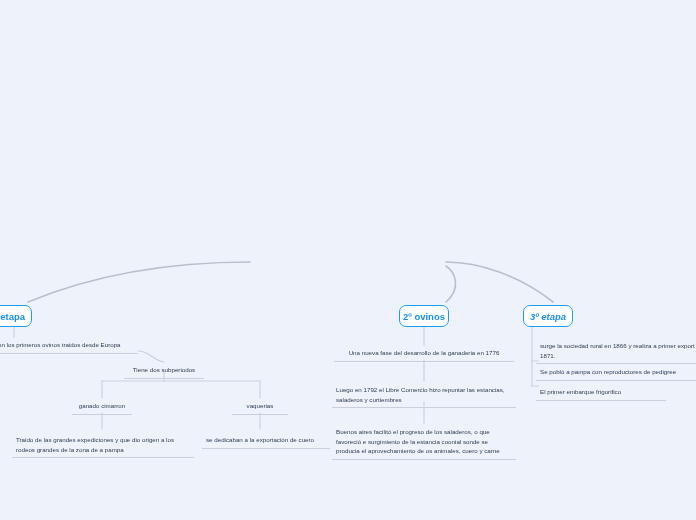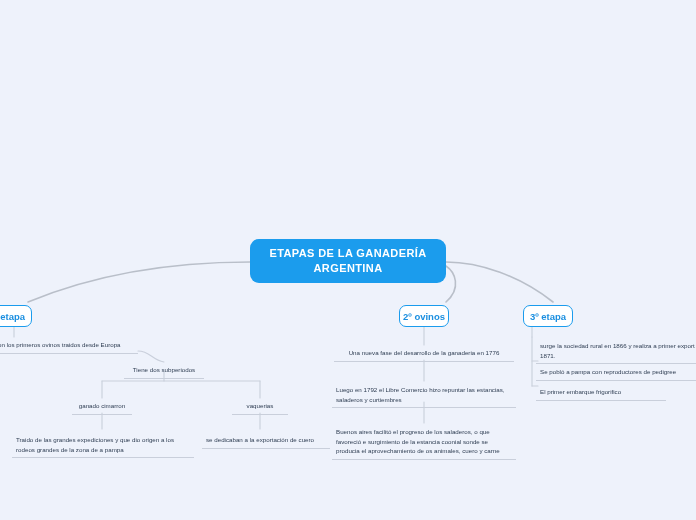--- a/index.html
+++ b/index.html
@@ -116,21 +116,20 @@
       <path d="M424,360 L424,381"></path>
       <path d="M424,402 L424,423"></path>
 
       <path d="M532,327 L532,337"></path>
       <path d="M532,337 L532,386"></path>
       <path d="M532,361 L538,361"></path>
       <path d="M532,386 L538,386"></path>
     </g>
   </svg>
 
-  <div class="root-node">ETAPAS DE LA GANADERÍA ARGENTINA</div>
 
   <div class="etapa-node" style="left:-18px; top:305px; width:50px;">1º etapa</div>
 
   <div class="leaf" style="left:-20px; top:338px; width:158px;">icia con los primeros ovinos traidos desde Europa</div>
 
   <div class="leaf center-text" style="left:124px; top:363px; width:80px;">Tiene dos subperiodos</div>
 
   <div class="leaf center-text" style="left:72px; top:399px; width:60px;">ganado cimarron</div>
 
   <div class="leaf center-text" style="left:232px; top:399px; width:56px;">vaquerias</div>
@@ -140,21 +139,21 @@
   <div class="leaf" style="left:202px; top:433px; width:128px;">se dedicaban a la exportación de cuero</div>
 
   <div class="etapa-node" style="left:399px; top:305px; width:50px;">2º ovinos</div>
 
   <div class="leaf center-text" style="left:334px; top:346px; width:180px;">Una nueva fase del desarrollo de la ganaderia en 1776</div>
 
   <div class="leaf" style="left:332px; top:383px; width:184px;">Luego en 1792 el Libre Comercio hizo repuntar las estancias, saladeros y curtiembres</div>
 
   <div class="leaf" style="left:332px; top:425px; width:184px;">Buenos aires facilitó el progreso de los saladeros, o que favoreció e surgimiento de la estancia coonial sonde se producia el aprovechamiento de os animales, cuero y carne</div>
 
-  <div class="etapa-node" style="left:523px; top:305px; width:50px;">3º etapa</div>
+  <div class="etapa-node" style="left:523px; top:305px; width:50px;font-style:italic;">3º etapa</div>
 
   <div class="leaf" style="left:536px; top:339px; width:172px;">surge la sociedad rural en 1866 y realiza a primer export en 1871.</div>
 
   <div class="leaf" style="left:536px; top:365px; width:160px;">Se pobló a pampa con reproductores de pedigree</div>
 
   <div class="leaf" style="left:536px; top:385px; width:130px;">El primer embarque frigorifico</div>
 
 </div>
 
 </body></html>

